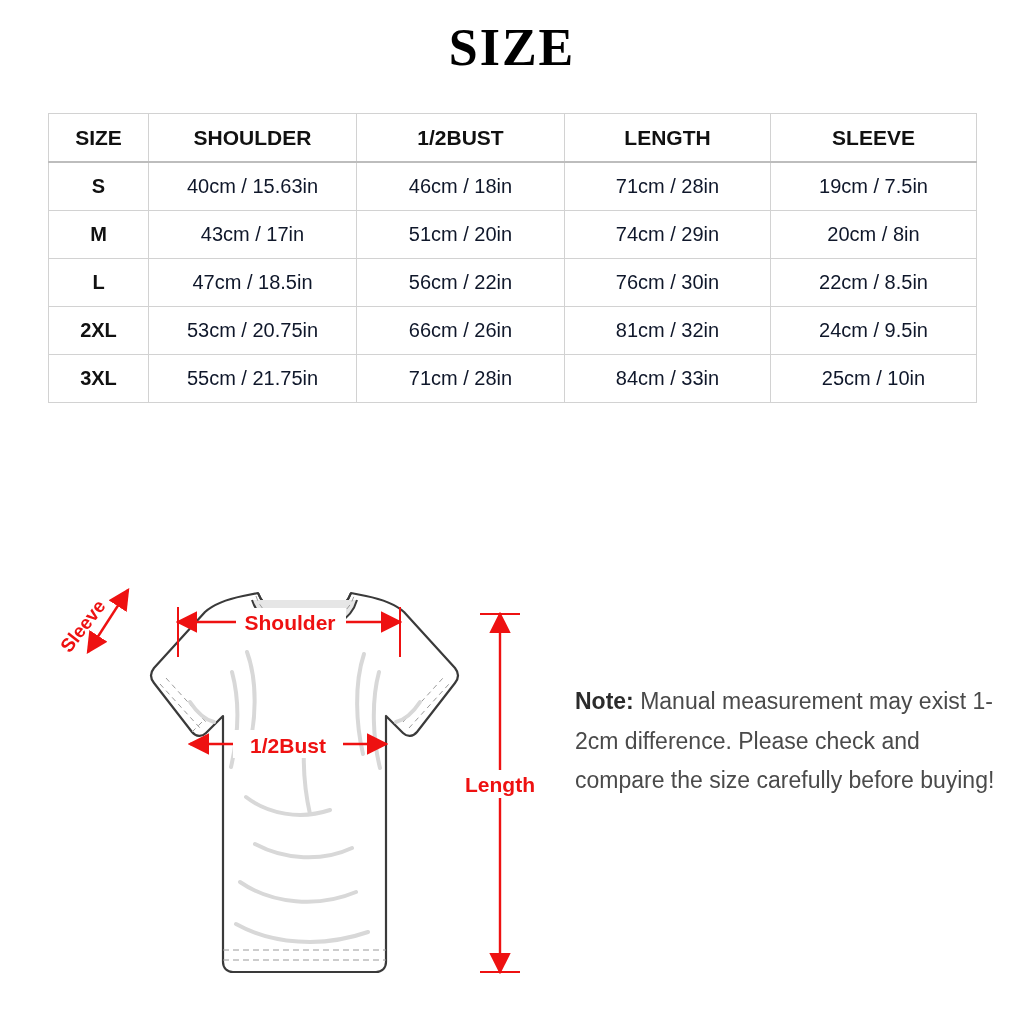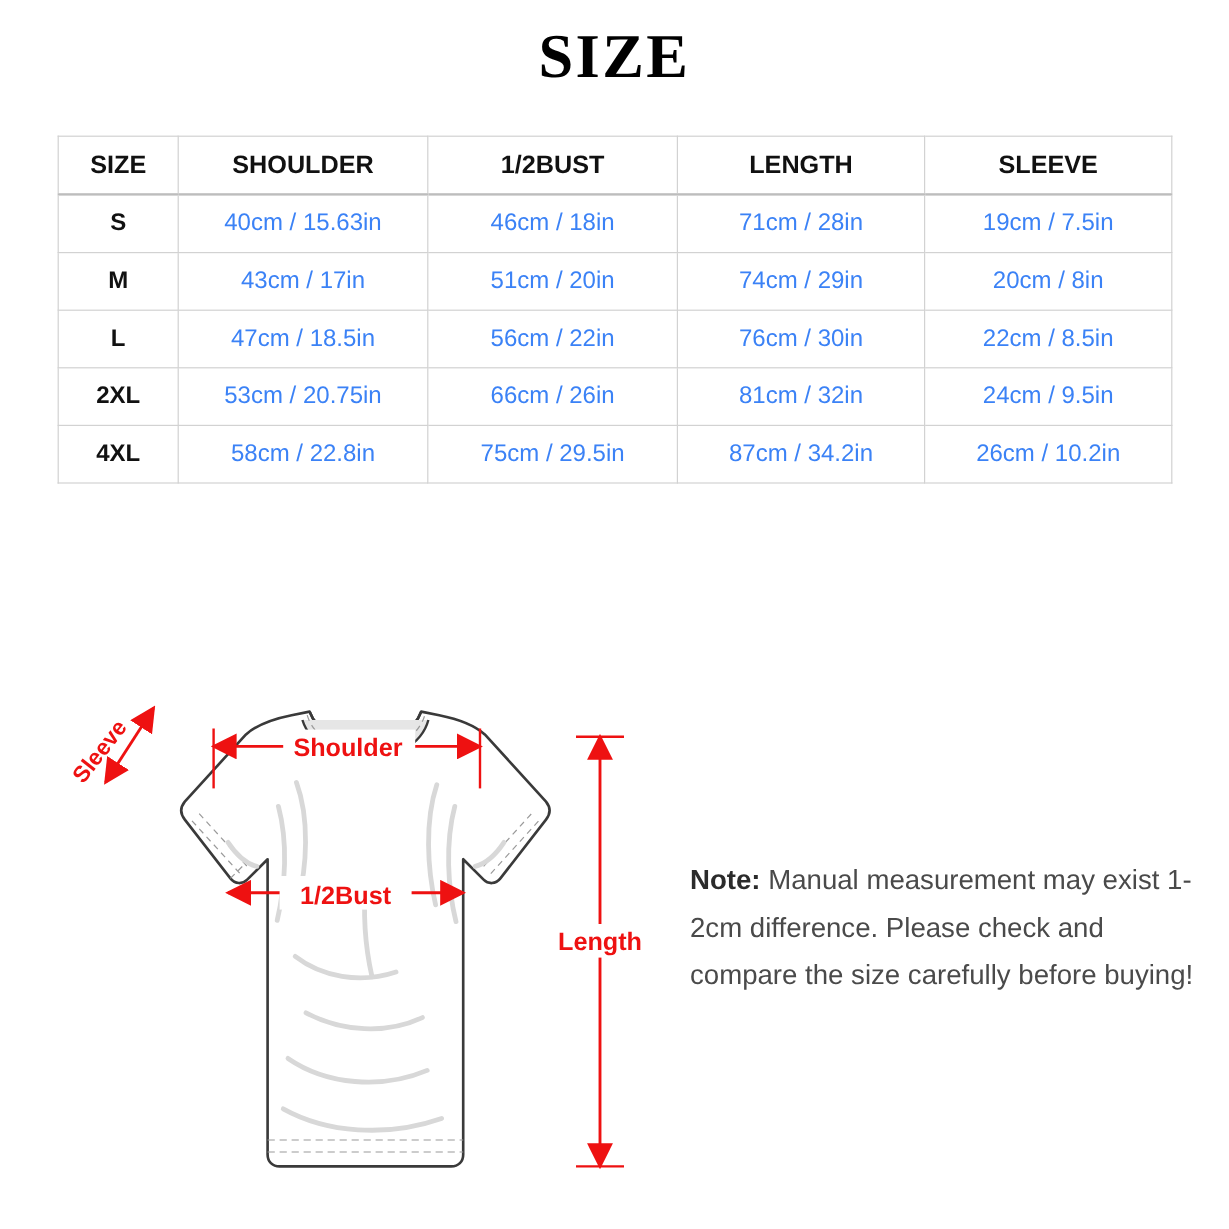--- a/index.html
+++ b/index.html
@@ -40,21 +40,21 @@
     border-collapse: collapse;
     table-layout: fixed;
   }
   table.size-table th,
   table.size-table td {
     border: 1px solid #d2d2d2;
     height: 45px;
     text-align: center;
     vertical-align: middle;
     font-size: 20px;
-    color: #3b82f6;
+    color: #0f172a;
   }
   table.size-table thead th {
     font-weight: 700;
     font-size: 21px;
     color: #111;
     border-bottom: 2px solid #bdbdbd;
   }
   table.size-table thead tr th:first-child,
   table.size-table tbody tr td:first-child {
     font-weight: 700;
@@ -78,21 +78,20 @@
 
   
   .note {
     position: absolute;
     left: 575px;
     top: 682px;
     width: 420px;
     font-size: 23px;
     line-height: 1.72;
     color: #4a4a4a;
-    margin-top: 32px;
   }
   .note .note-label {
     font-weight: 700;
     color: #2b2b2b;
   }
 </style>
 </head>
 <body>
 
 <div class="title">SIZE</div>
@@ -138,25 +137,25 @@
         <td>22cm / 8.5in</td>
       </tr>
       <tr>
         <td>2XL</td>
         <td>53cm / 20.75in</td>
         <td>66cm / 26in</td>
         <td>81cm / 32in</td>
         <td>24cm / 9.5in</td>
       </tr>
       <tr>
-        <td>4XL</td>
-        <td>58cm / 22.8in</td>
-        <td>75cm / 29.5in</td>
-        <td>87cm / 34.2in</td>
-        <td>26cm / 10.2in</td>
+        <td>3XL</td>
+        <td>55cm / 21.75in</td>
+        <td>71cm / 28in</td>
+        <td>84cm / 33in</td>
+        <td>25cm / 10in</td>
       </tr>
     </tbody>
   </table>
 </div>
 
 <div class="diagram">
   <svg width="560" height="470" viewBox="0 0 560 470" xmlns="http://www.w3.org/2000/svg">
     <defs>
       <marker id="arrHead" markerWidth="9" markerHeight="9" refX="8" refY="4.5" orient="auto">
         <path d="M0,0 L9,4.5 L0,9 z" fill="#ee1111"></path>

